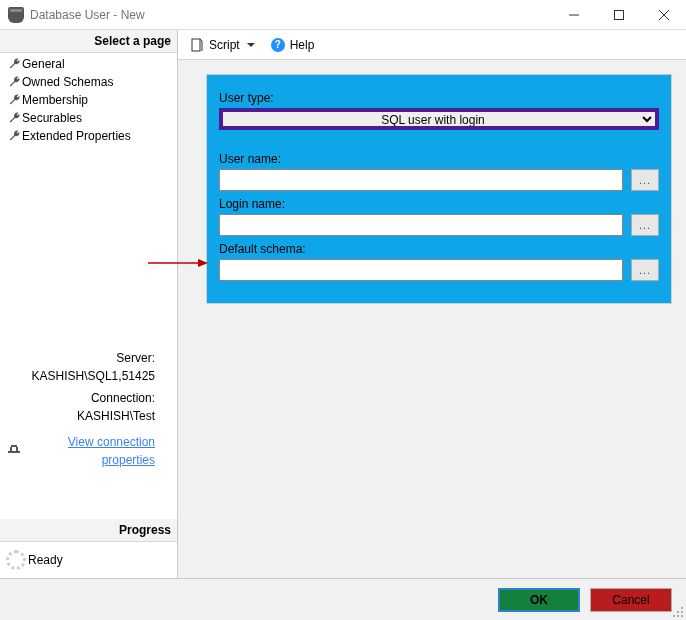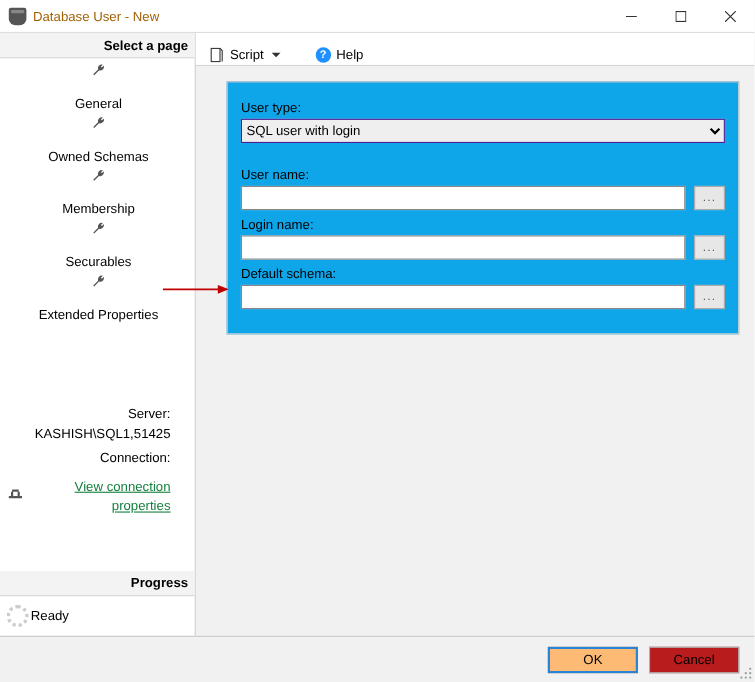--- a/index.html
+++ b/index.html
@@ -27,21 +27,21 @@
     background: #555;
     border-radius: 2px 2px 6px 6px;
     margin-right: 6px;
     position: relative;
   }
   .title-icon::before{
     content:"";
     position:absolute;top:2px;left:2px;right:2px;height:3px;
     background:#888;border-radius:1px;
   }
-  .title-text { flex: 0 0 auto; color:#a16207; }
+  .title-text { flex: 0 0 auto; color:#737373; }
   .title-spacer { flex:1; }
   .winbtn {
     width: 45px; height: 30px;
     display:flex;align-items:center;justify-content:center;
     color:#333;
   }
   .winbtn svg { width:10px;height:10px;stroke:#333;stroke-width:1;fill:none;}
   .main {
     display:flex;
     height: calc(100% - 30px - 42px);
@@ -55,62 +55,61 @@
   .side-section-head {
     font-weight:bold;
     padding:4px 6px;
     background:#f3f3f3;
     border-bottom:1px solid #d8d8d8;
   }
   .side-list { padding:2px 0 6px 0; }
   .side-item {
     display:flex;align-items:center;
     padding:2px 6px 2px 8px;
-    gap:16px;
+    gap:0;
     cursor:default;
-    flex-direction:column;
   }
   .wrench {
     width:14px;height:14px;flex:0 0 14px;
   }
   .wrench svg{width:14px;height:14px;fill:#555;}
   .side-fill { flex:1; }
   .conn-block { padding:6px 22px 10px 6px; line-height:1.5;}
   .conn-label{margin-top:4px;}
-  .link { color:#15803d; text-decoration:underline; cursor:pointer;}
+  .link { color:#3b82f6; text-decoration:underline; cursor:pointer;}
   .conn-row{display:flex;align-items:center;gap:6px;margin-top:8px;}
   .conn-icon svg{width:16px;height:16px;fill:#555;}
   .progress-row{display:flex;align-items:center;gap:2px;padding:8px 6px;}
   .spinner{
     width:20px;height:20px;border:3px dotted #ccc;border-radius:50%;
   }
   .content {
     flex:1;
     background:#f1f1f1;
     display:flex;flex-direction:column;
     position:relative;
   }
   .toolbar{
     height:30px;background:#fff;border-bottom:1px solid #d5d5d5;
-    display:flex;align-items:flex-end;padding:0 8px;gap:24px;
+    display:flex;align-items:center;padding:0 8px;gap:8px;
   }
   .tool-btn{display:flex;align-items:center;gap:5px;padding:2px 4px;cursor:pointer;}
   .tool-btn svg{width:14px;height:14px;}
   .caret{width:0;height:0;border-left:4px solid transparent;border-right:4px solid transparent;border-top:4px solid #333;margin-left:2px;}
   .help-icon{width:14px;height:14px;border-radius:50%;background:#1e90ff;color:#fff;display:flex;align-items:center;justify-content:center;font-size:10px;font-weight:bold;}
   .form-area{
     margin:14px 14px 0 28px;
     border:1px solid #d0d0d0;
     border-top:1px solid #c4c4c4;
     padding:10px 12px 16px 12px;
     background:#0ea5e9;
   }
   .field-label{margin:6px 0 3px 0;}
   .select-row select{
-    width:100%;height:22px;border:1px solid #4c1d95;background:#efefef;font-family:inherit;font-size:12px;
+    width:100%;height:22px;border:4px solid #4c1d95;background:#efefef;font-family:inherit;font-size:12px;text-align:center;
   }
   .text-row{display:flex;align-items:center;gap:8px;margin-bottom:6px;}
   .text-row input[type=text]{
     flex:1;height:22px;border:1px solid #888;background:#fff;font-family:inherit;font-size:12px;padding:0 3px;
   }
   .browse-btn{
     width:28px;height:22px;border:1px solid #aaa;background:#e7e7e7;
     display:flex;align-items:center;justify-content:center;cursor:pointer;
     font-size:11px;letter-spacing:1px;color:#555;
   }
@@ -122,21 +121,21 @@
   .arrow-annot svg{width:60px;height:20px;}
   .footer{
     position:absolute;bottom:0;left:0;right:0;height:42px;
     border-top:1px solid #c9c9c9;background:#f1f1f1;
     display:flex;justify-content:flex-end;align-items:center;gap:10px;padding:0 14px;
   }
   .dlg-btn{
     width:82px;height:24px;border:1px solid #adadad;background:#b91c1c;
     display:flex;align-items:center;justify-content:center;cursor:pointer;font-size:12px;
   }
-  .dlg-btn.primary{border:2px solid #2a84d6;background:#fdba74;}
+  .dlg-btn.primary{border:2px solid #2a84d6;background:#15803d;font-weight:bold;}
   .resize-grip{
     position:absolute;right:2px;bottom:2px;width:12px;height:12px;
   }
   .resize-grip svg{width:12px;height:12px;}
 </style>
 </head>
 <body>
 
 <div class="titlebar">
   <div class="title-icon"></div>
@@ -196,20 +195,21 @@
         <span>Extended Properties</span>
       </div>
     </div>
 
     <div class="side-fill"></div>
 
     <div class="conn-block">
       <div class="conn-label">Server:</div>
       <div>KASHISH\SQL1,51425</div>
       <div class="conn-label">Connection:</div>
+      <div>KASHISH\Test</div>
       <div class="conn-row">
         <span class="conn-icon">
           <svg viewBox="0 0 16 16">
               <path d="M4 6h2v4H4zM10 6h2v4h-2zM2 10h12v2H2zM5 4h6v2H5z"></path>
             </svg>
         </span>
         <span class="link">View connection properties</span>
       </div>
     </div>
 

